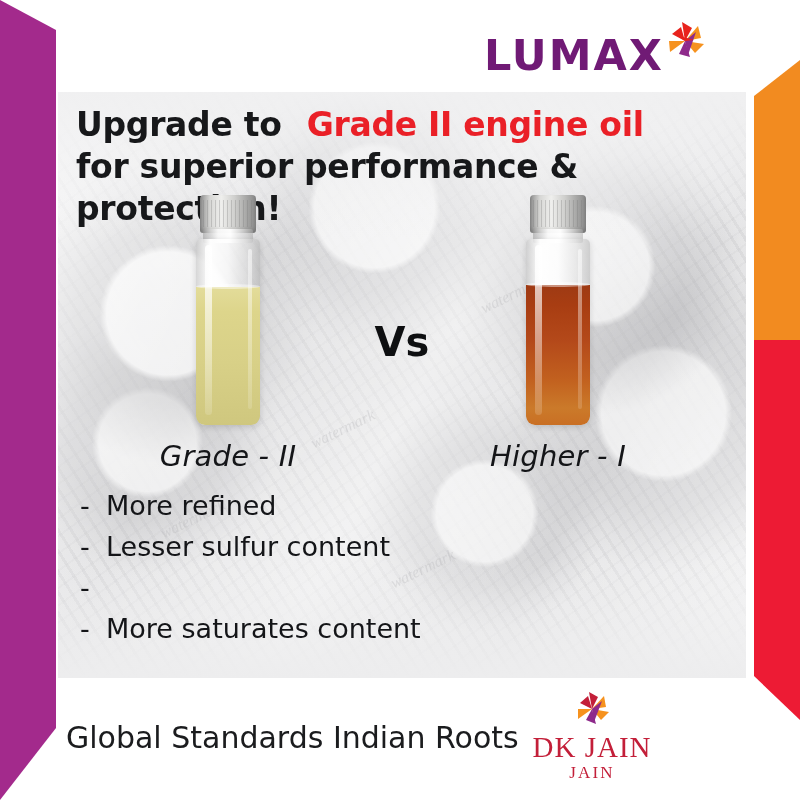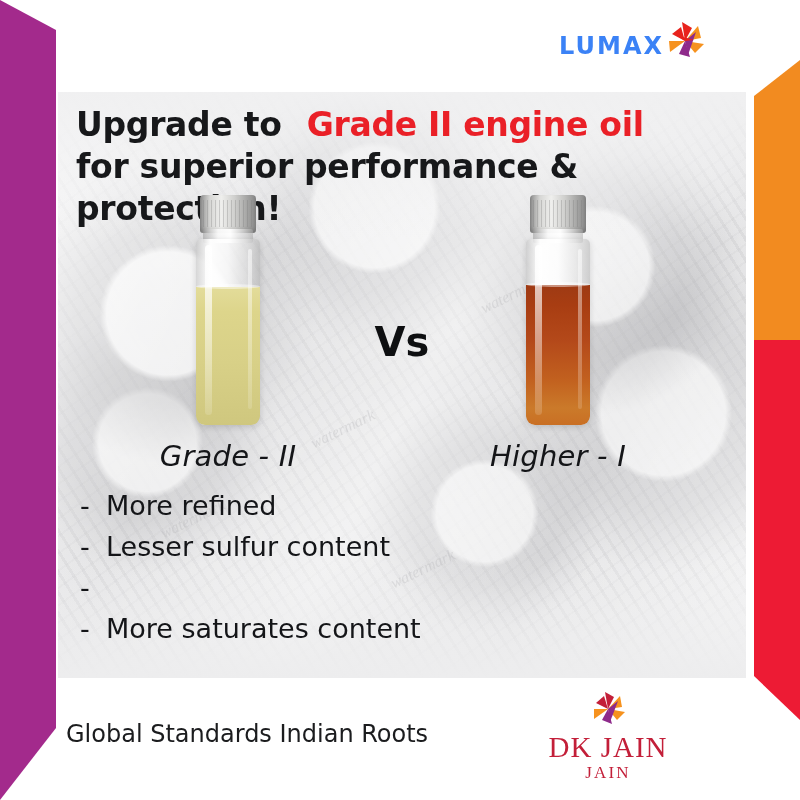--- a/index.html
+++ b/index.html
@@ -33,23 +33,23 @@
 
   
   .header{position:absolute;left:0;top:0;width:800px;height:92px;background:#fff;z-index:5;}
   .lumax-logo{
     position:absolute;right:92px;top:18px;
     display:flex;align-items:flex-start;
   }
   .lumax-word{
     font-family:"DejaVu Sans", sans-serif;
     font-weight:bold;
-    font-size:24px;
+    font-size:43px;
     letter-spacing:2px;
-    color:#3b82f6;
+    color:#701a75;
     line-height:1;
     margin-top:16px;
   }
   .pinwheel{position:relative;width:46px;height:46px;margin-left:-2px;}
   .pinwheel svg{display:block;}
 
   
   .panel{
     position:absolute;left:58px;top:90px;width:688px;height:588px;
     background:linear-gradient(160deg,#ececed 0%,#e6e6e7 25%,#dededf 55%,#e9e9ea 100%);
@@ -164,23 +164,23 @@
   .bullet{
     display:flex;align-items:baseline;margin-bottom:10px;
     font-size:27px;color:#141518;font-family:"DejaVu Sans", sans-serif;
   }
   .bullet .dash{width:26px;flex:0 0 26px;}
 
   
   .footer{position:absolute;left:0;bottom:0;width:800px;height:122px;background:#fff;z-index:5;}
   .tagline{
     position:absolute;left:66px;top:42px;
-    font-size:24px;color:#1b1c1e;font-family:"DejaVu Sans", sans-serif;
-  }
-  .dkjain{position:absolute;right:104px;top:10px;width:176px;text-align:center;}
+    font-size:30px;color:#1b1c1e;font-family:"DejaVu Sans", sans-serif;
+  }
+  .dkjain{position:absolute;right:120px;top:10px;width:176px;text-align:center;}
   .dk-pin{margin:0 auto 2px;width:42px;height:42px;}
   .dk-name{
     font-family:"Liberation Serif", serif;font-size:29px;color:#c31f39;
     letter-spacing:1px;line-height:1.05;
   }
   .dk-sub{
     font-family:"Liberation Serif", serif;font-size:17px;color:#c31f39;
     letter-spacing:2.2px;margin-top:1px;
   }
 </style>

